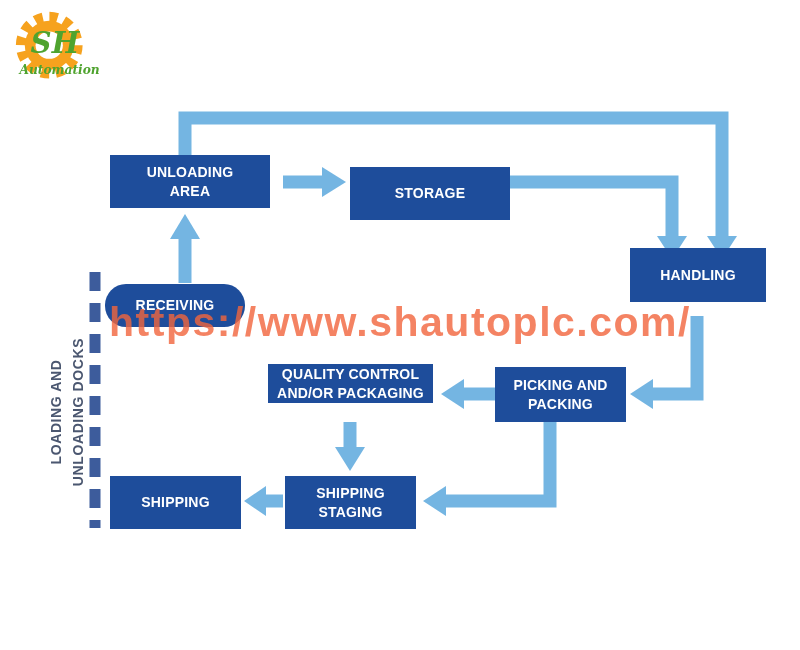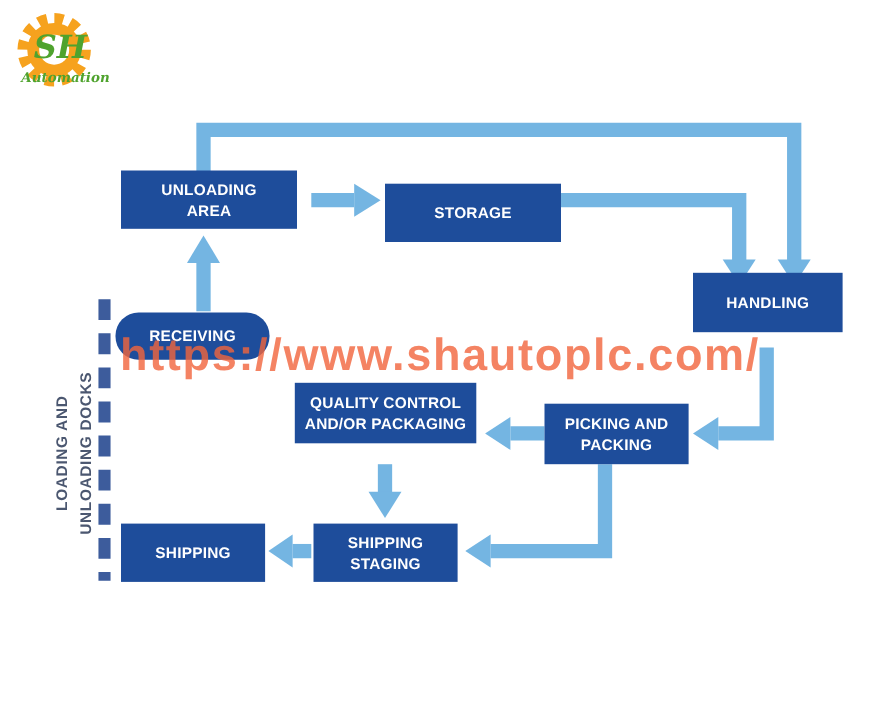--- a/index.html
+++ b/index.html
@@ -13,21 +13,21 @@
     background:#1E4D9B; color:#ffffff;
     font-weight:bold; font-size:14px; line-height:1.35; letter-spacing:0.2px;
     display:flex; align-items:center; justify-content:center;
     text-align:center; white-space:pre-line;
   }
   .box-unloading { left:110px; top:155px; width:160px; height:53px; }
   .box-storage   { left:350px; top:155px; width:160px; height:53px;margin-top:12px; }
   .box-handling  { left:630px; top:248px; width:136px; height:54px; }
   .box-receiving { left:105px; top:284px; width:140px; height:43px;border-radius:21px; }
   .box-picking   { left:495px; top:367px; width:131px; height:55px; }
-  .box-quality   { left:268px; top:348px; width:165px; height:55px; }
+  .box-quality   { left:268px; top:364px; width:165px; height:39px; }
   .box-staging   { left:285px; top:476px; width:131px; height:53px; }
   .box-shipping  { left:110px; top:476px; width:131px; height:53px; }
   .dock-label {
     position:absolute; z-index:5;
     left:-76px; top:389px; width:290px; height:46px;
     transform:rotate(-90deg);
     text-align:center; font-weight:bold; font-size:14px; line-height:1.55;
     letter-spacing:0.6px; color:#4B5770; white-space:pre-line;
   }
   .watermark {

